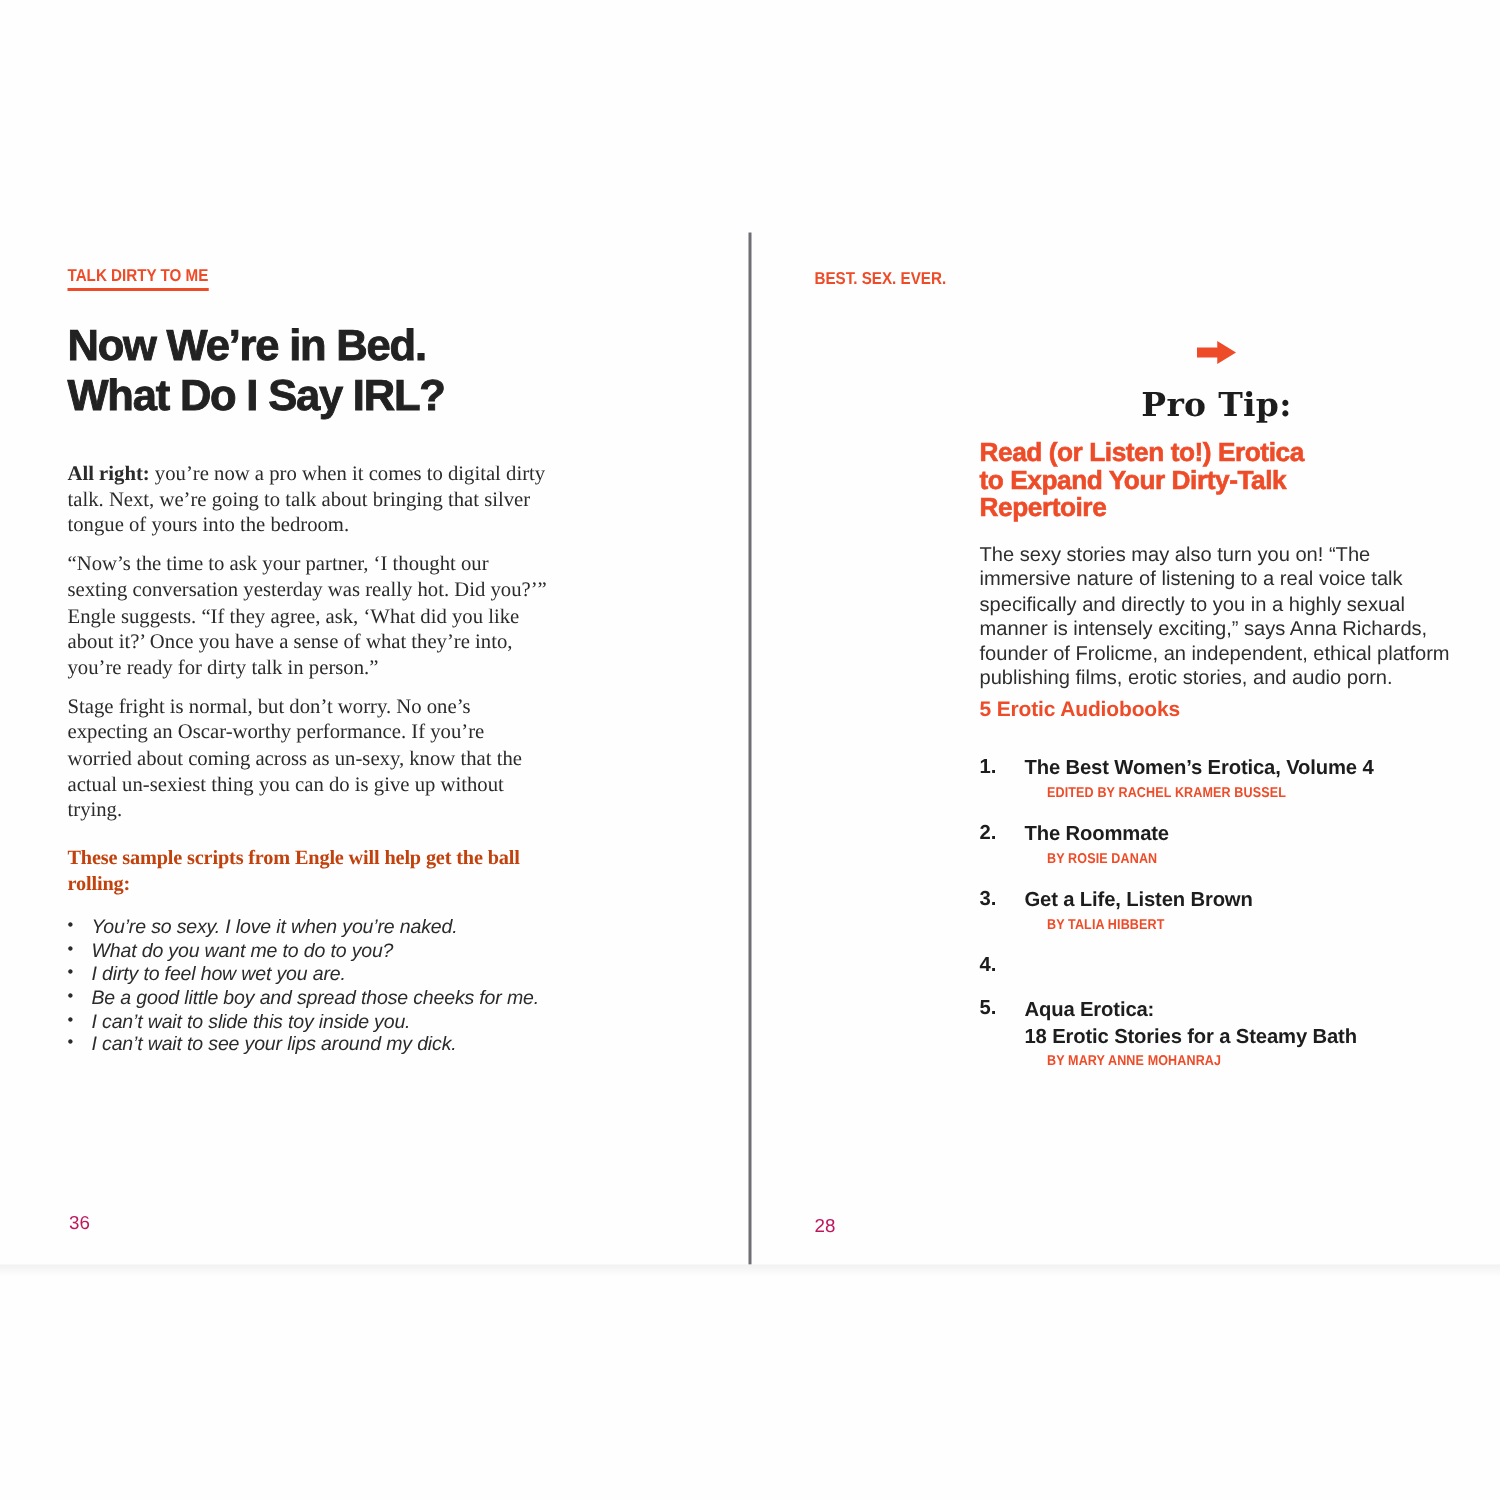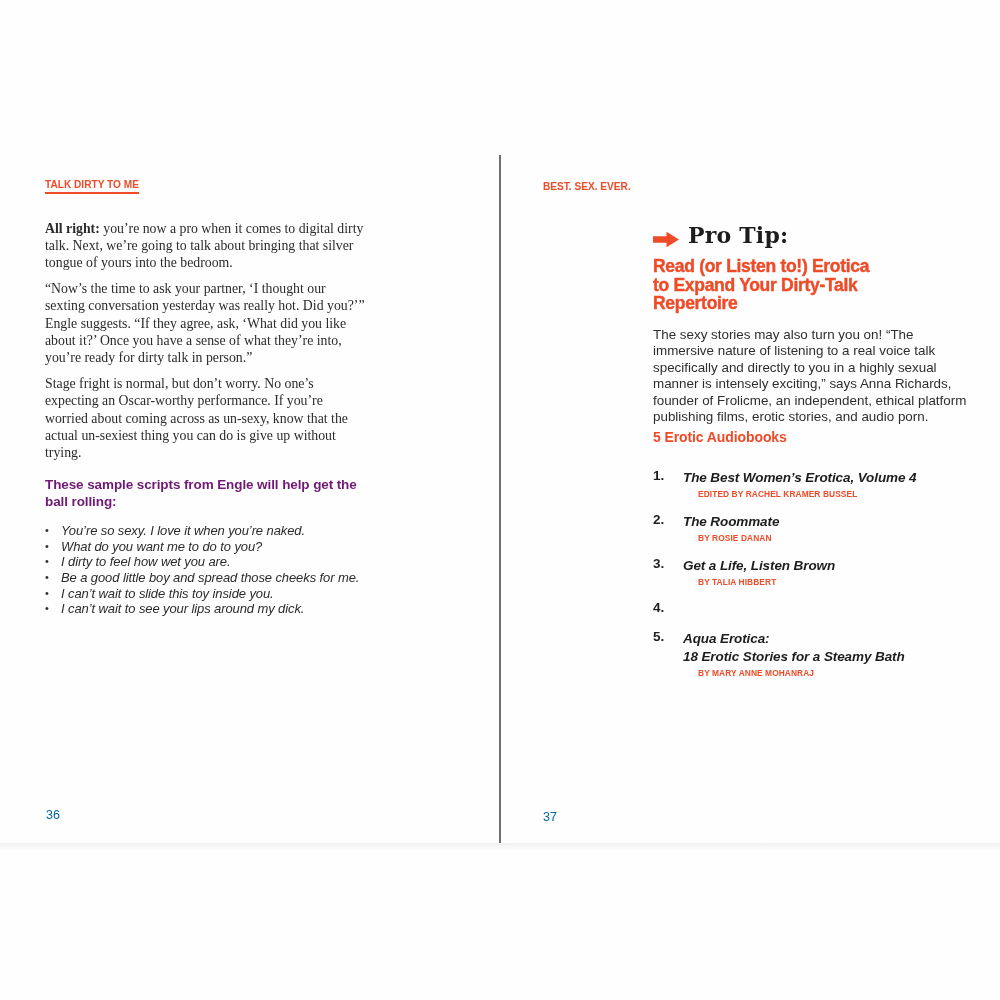--- a/index.html
+++ b/index.html
@@ -26,71 +26,73 @@
                    color:#222; letter-spacing:-0.8px; white-space:pre-line;
                    -webkit-text-stroke:0.6px #222; }
 
   .body-serif { font-family:"Liberation Serif", serif; font-size:13.8px; line-height:17.2px;
                 color:#2b2b2b; }
   .para1 { margin-top:26px; }
   .para { margin-top:9px; }
   .lead-bold { font-weight:700; }
 
   .scripts-head { margin-top:15px; font-size:13.5px; line-height:17px; font-weight:700;
-                  color:#701a75; letter-spacing:-0.1px; }
+                  color:#c2410c; letter-spacing:-0.1px;font-family:Liberation Serif, serif; }
 
   .bullets { margin-top:13px; list-style:none; }
   .bullets li { display:flex; font-style:italic; font-size:13px; line-height:15.6px;
                 color:#2b2b2b; letter-spacing:-0.1px; }
   .bullets li .dot { width:16px; flex:0 0 16px; font-style:normal; font-size:11px; color:#2b2b2b; }
 
-  .pagenum { position:absolute; font-size:12.5px; color:#0369a1; }
+  .pagenum { position:absolute; font-size:12.5px; color:#be185d; }
   .pagenum-left { left:46px; top:808px; }
   .pagenum-right { left:543px; top:810px; }
 
   
   .right-eyebrow { position:absolute; left:543px; top:180px; }
   .right-col { position:absolute; left:653px; top:222px; width:316px; }
 
-  .protip-row { display:flex; align-items:flex-end; gap:9px; }
+  .protip-row { display:flex; align-items:center; gap:9px;flex-direction:column; }
   .protip-arrow { width:26px; height:17px; flex:0 0 26px; }
   .protip-label { font-family:"DejaVu Serif", serif; font-weight:700; font-size:22px;
                   color:#1d1d1d; letter-spacing:0.2px; }
 
   .protip-heading { margin-top:9px; font-size:17.5px; line-height:18.5px; font-weight:700;
                     color:#ee4b28; letter-spacing:-0.3px; white-space:pre-line;
                     -webkit-text-stroke:0.4px #ee4b28; }
 
   .body-sans { margin-top:14px; font-size:13.4px; line-height:16.6px; color:#2e2e2e; }
 
   .best-ever { margin-top:15px; font-size:14px; font-weight:700; color:#1d1d1d; letter-spacing:-0.1px; }
   .best-topic { margin-top:3px; font-size:14px; font-weight:700; color:#ee4b28; letter-spacing:-0.1px; }
 
   .books { margin-top:23px; }
   .book { display:flex; margin-bottom:13px; }
   .book-num { flex:0 0 30px; font-size:13.5px; font-weight:700; color:#1d1d1d; line-height:16px; }
-  .book-title { font-size:13.5px; font-weight:700; font-style:italic; color:#1d1d1d;
+  .book-title { font-size:13.5px; font-weight:700; color:#1d1d1d;
                 line-height:16px; letter-spacing:-0.1px; white-space:pre-line; }
   .book-byline { margin-top:2px; font-size:9.5px; font-weight:700; color:#ee4b28;
                  letter-spacing:0.1px;padding-left:15px; }
 </style>
 </head>
 <body>
 
 <div class="spread">
 
   <div class="divider"></div>
   <div class="page-edge"></div>
 
   <div class="left-col">
 
     <div class="eyebrow eyebrow-underlined">
       <span class="condensed">TALK DIRTY TO ME</span>
     </div>
 
+    <h1 class="chapter-title">Now We’re in Bed.
+What Do I Say IRL?</h1>
 
     <p class="body-serif para1"><span class="lead-bold">All right:</span><span> you’re now a pro when it comes to digital dirty talk. Next, we’re going to talk about bringing that silver tongue of yours into the bedroom.</span></p>
 
     <p class="body-serif para">“Now’s the time to ask your partner, ‘I thought our sexting conversation yesterday was really hot. Did you?’” Engle suggests. “If they agree, ask, ‘What did you like about it?’ Once you have a sense of what they’re into, you’re ready for dirty talk in person.”</p>
 
     <p class="body-serif para">Stage fright is normal, but don’t worry. No one’s expecting an Oscar-worthy performance. If you’re worried about coming across as un-sexy, know that the actual un-sexiest thing you can do is give up without trying.</p>
 
     <p class="scripts-head">These sample scripts from Engle will help get the ball rolling:</p>
 
     <ul class="bullets">
@@ -179,15 +181,15 @@
         <span>
           <span class="book-title">Aqua Erotica:
 18 Erotic Stories for a Steamy Bath</span>
           <div class="book-byline"><span class="condensed">BY MARY ANNE MOHANRAJ</span></div>
         </span>
       </div>
 
     </div>
   </div>
 
-  <div class="pagenum pagenum-right">37</div>
+  <div class="pagenum pagenum-right">28</div>
 
 </div>
 
 </body></html>

